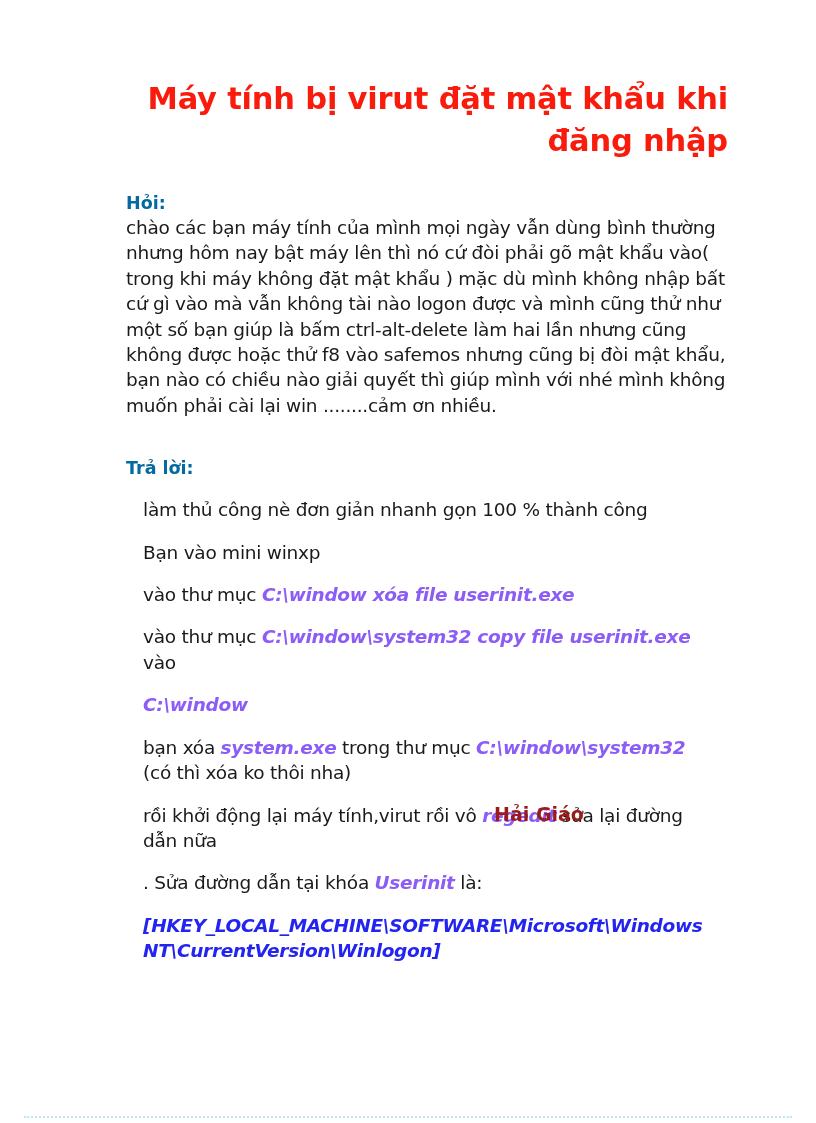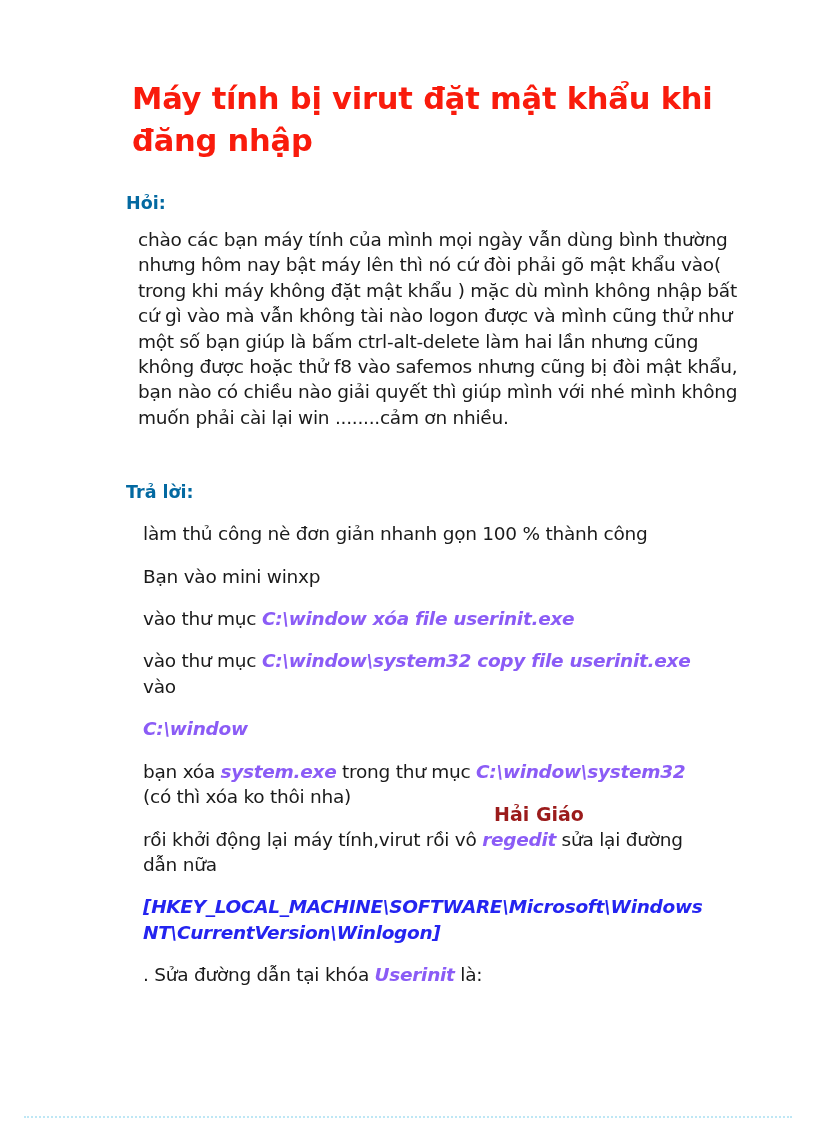--- a/index.html
+++ b/index.html
@@ -20,21 +20,21 @@
     overflow: hidden;
     box-sizing: border-box;
   }
 
   
   .doc-title {
     position: absolute;
     left: 132px;
     top: 78px;
     width: 596px;
-    text-align: left;
+    text-align: right;
     color: #F91B0C;
     font-weight: bold;
     font-size: 30.5px;
     line-height: 42px;
     letter-spacing: -0.2px;
     font-family: "DejaVu Sans", sans-serif;
     margin: 0;
   }
 
   
@@ -52,21 +52,21 @@
     line-height: 23px;
     font-family: "DejaVu Sans", sans-serif;
     margin: 0;
   }
 
   .para {
     font-size: 18.5px;
     line-height: 25.4px;
     color: #1a1a1a;
     font-family: "DejaVu Sans", sans-serif;
-    margin: 12px;
+    margin: 0;
     text-align: left;
     letter-spacing: -0.25px;
   }
 
   .para.q-body {
     width: 604px;
   }
 
   .gap-answer { height: 39px; }
 
@@ -141,25 +141,25 @@
       <p class="para"><span>vào thư mục </span><span class="path">C:\window xóa file userinit.exe</span></p>
 
       <p class="para"><span>vào thư mục </span><span class="path">C:\window\system32 copy file userinit.exe</span><span> vào</span></p>
 
       <p class="para"><span class="path">C:\window</span></p>
 
       <p class="para"><span>bạn xóa </span><span class="path">system.exe</span><span> trong thư mục </span><span class="path">C:\window\system32</span><span> (có thì xóa ko thôi nha)</span></p>
 
       <p class="para"><span>rồi khởi động lại máy tính,virut rồi vô </span><span class="path">regedit</span><span> sửa lại đường dẫn nữa</span></p>
 
+      <p class="para"><span>. Sửa đường dẫn tại khóa </span><span class="path">Userinit</span><span> là:</span></p>
+
       <p class="para">
           <span class="regkey">[HKEY_LOCAL_MACHINE\SOFTWARE\Microsoft\Windows NT\CurrentVersion\Winlogon]</span>
         </p>
-
-      <p class="para"><span>. Sửa đường dẫn tại khóa </span><span class="path">Userinit</span><span> là:</span></p>
 
 
     </div>
   </div>
 
   <p class="signature">Hải Giáo</p>
 
   <div class="bottom-rule"></div>
 
 </div>

